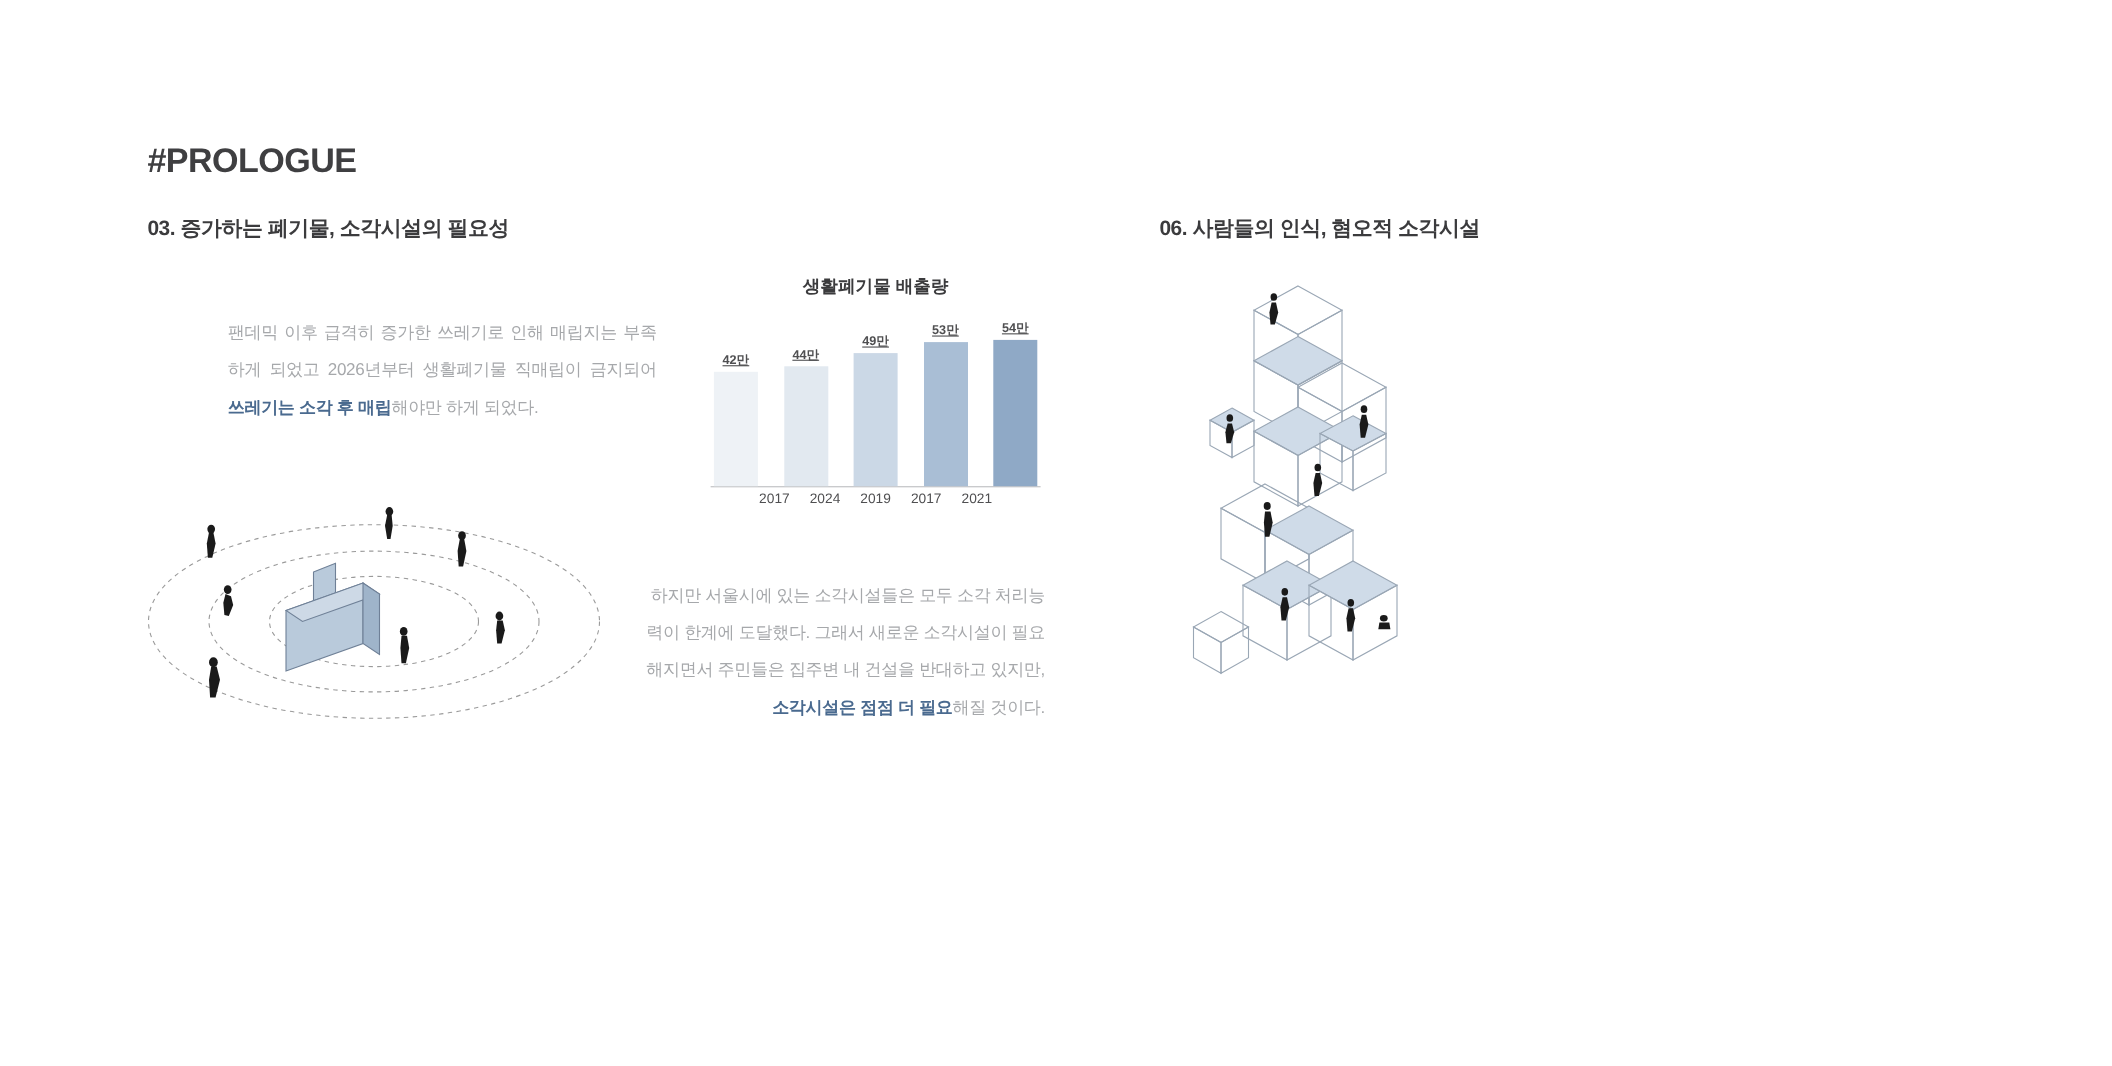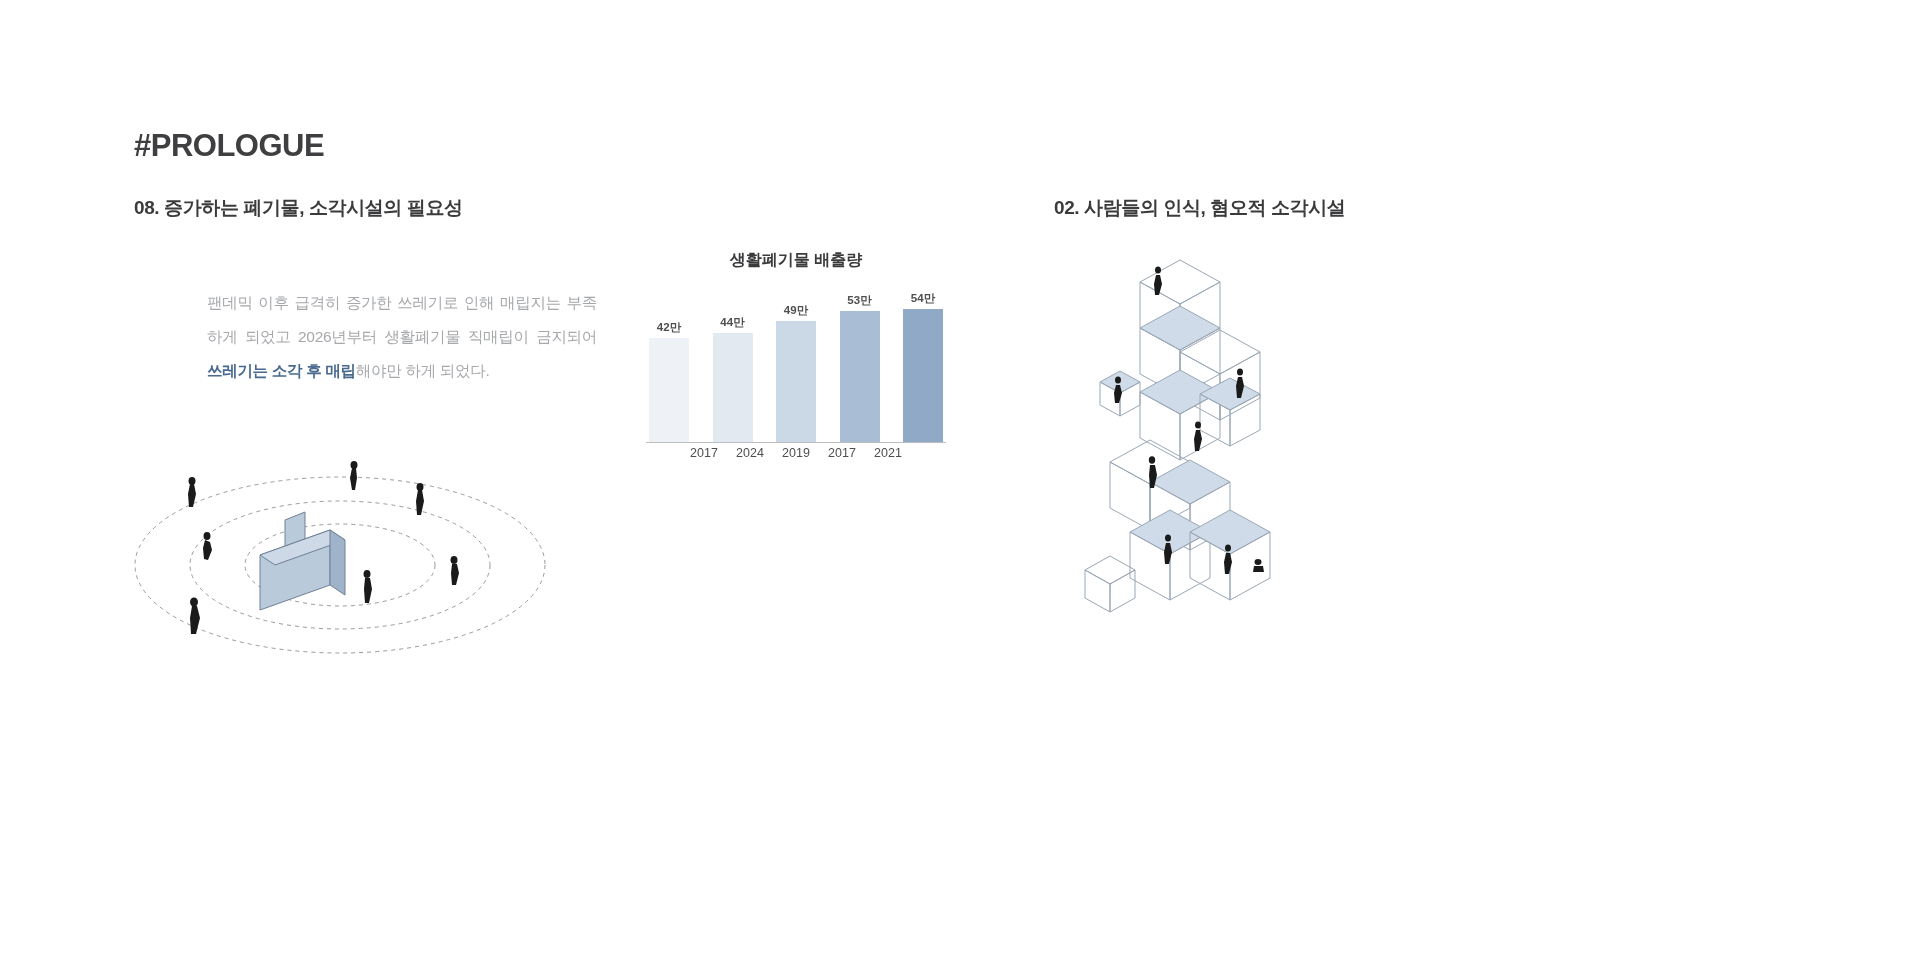--- a/index.html
+++ b/index.html
@@ -103,20 +103,21 @@
     flex-direction: column;
     align-items: center;
     justify-content: flex-end;
     height: 100%;
   }
   .bar-label {
     font-size: 11.5px;
     color: #4f4f51;
     margin-bottom: 3px;
     font-weight: bold;
+    text-decoration: underline;
   }
   .bar {
     width: 40px;
     background: #cfd9e4;
     border: none;
   }
   .axis-row {
     position: absolute;
     left: 10px;
     top: 196px;
@@ -138,25 +139,26 @@
   #illus-incinerator { left: 130px; top: 460px; }
   #illus-modules { left: 1080px; top: 250px; }
 </style>
 </head>
 <body>
 
 <div class="page">
 
   <div class="prologue-title">#PROLOGUE</div>
 
-  <div class="section-heading" id="heading-01">08. 증가하는 폐기물, 소각시설의 필요성</div>
-  <div class="section-heading" id="heading-02">02. 사람들의 인식, 혐오적 소각시설</div>
+  <div class="section-heading" id="heading-01">03. 증가하는 폐기물, 소각시설의 필요성</div>
+  <div class="section-heading" id="heading-02">06. 사람들의 인식, 혐오적 소각시설</div>
 
   <div class="para" id="para-1"><span>팬데믹 이후 급격히 증가한 쓰레기로 인해 매립지는 부족하게 되었고 2026년부터 생활폐기물 직매립이 금지되어 </span><b>쓰레기는 소각 후 매립</b><span>해야만 하게 되었다.</span></div>
 
+  <div class="para" id="para-2"><span>하지만 서울시에 있는 소각시설들은 모두 소각 처리능력이 한계에 도달했다. 그래서 새로운 소각시설이 필요해지면서 주민들은 집주변 내 건설을 반대하고 있지만, </span><b>소각시설은 점점 더 필요</b><span>해질 것이다.</span></div>
 
 
   <div class="chart-wrap">
     <div class="chart-title">생활폐기물 배출량</div>
     <div class="chart-plot" id="chart-plot">
         <div class="bar-col">
           <div class="bar-label">42만</div>
           <div class="bar" style="height: 104px; background: rgb(238, 242, 246);"></div>
         </div>
         <div class="bar-col">

